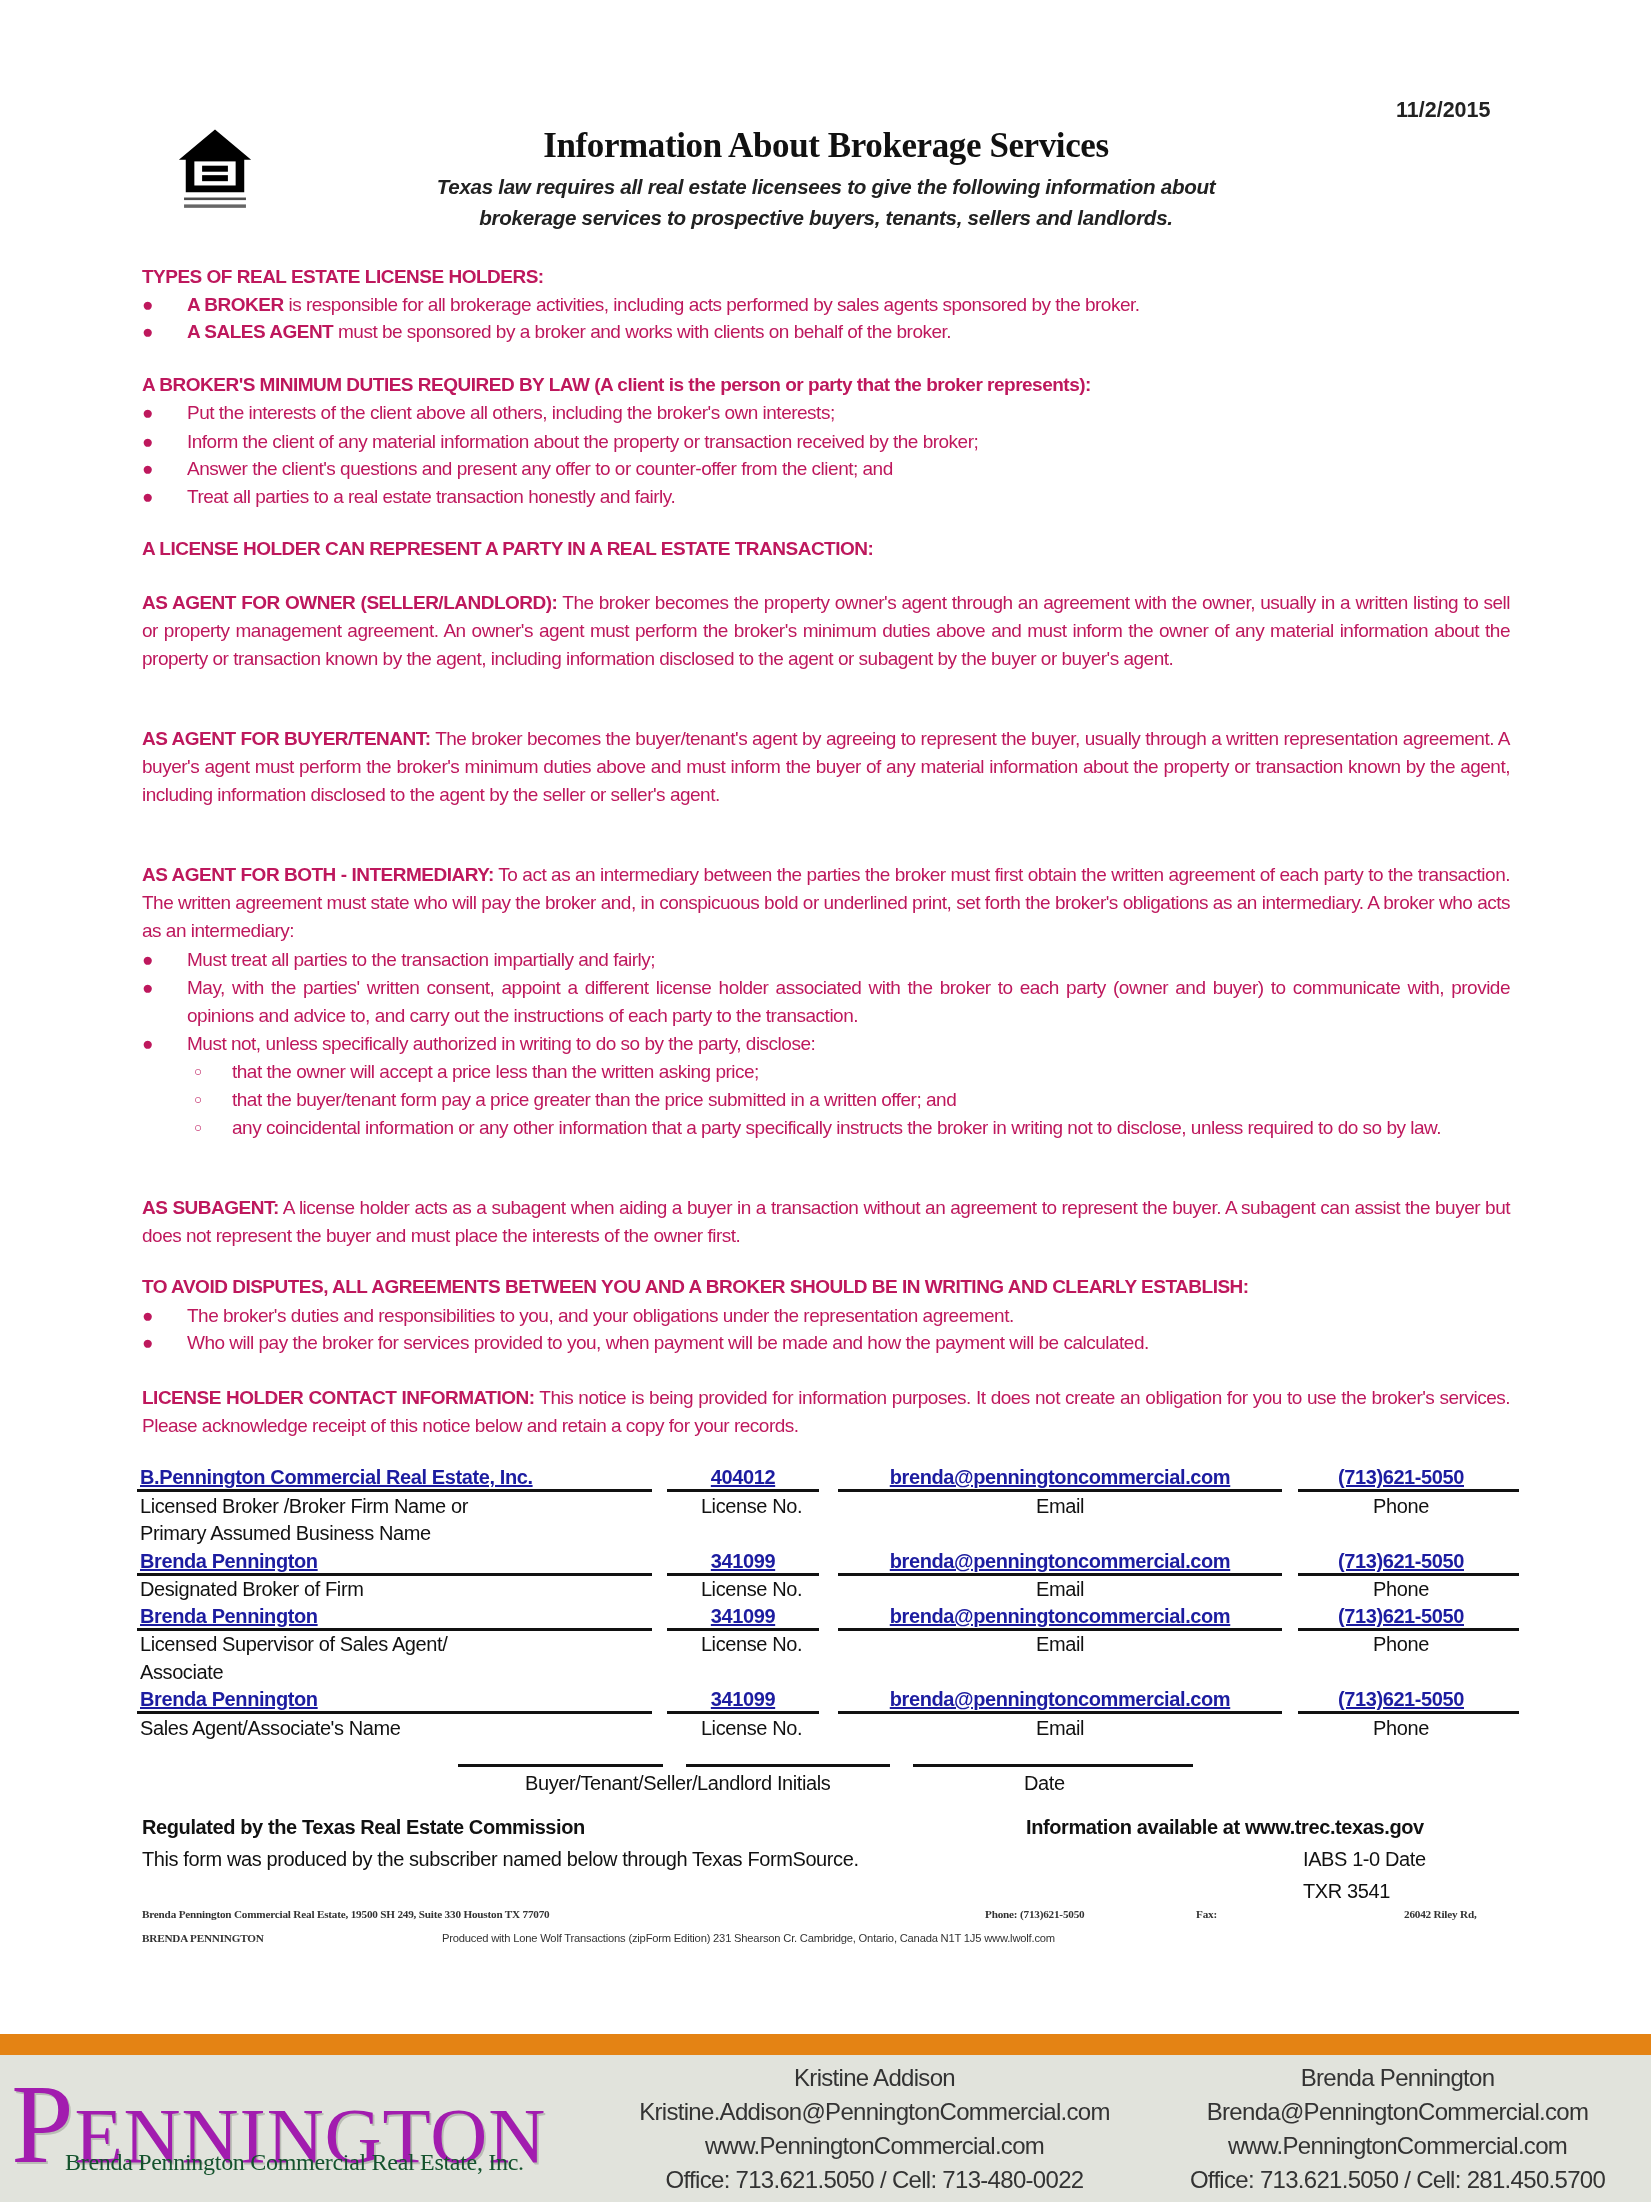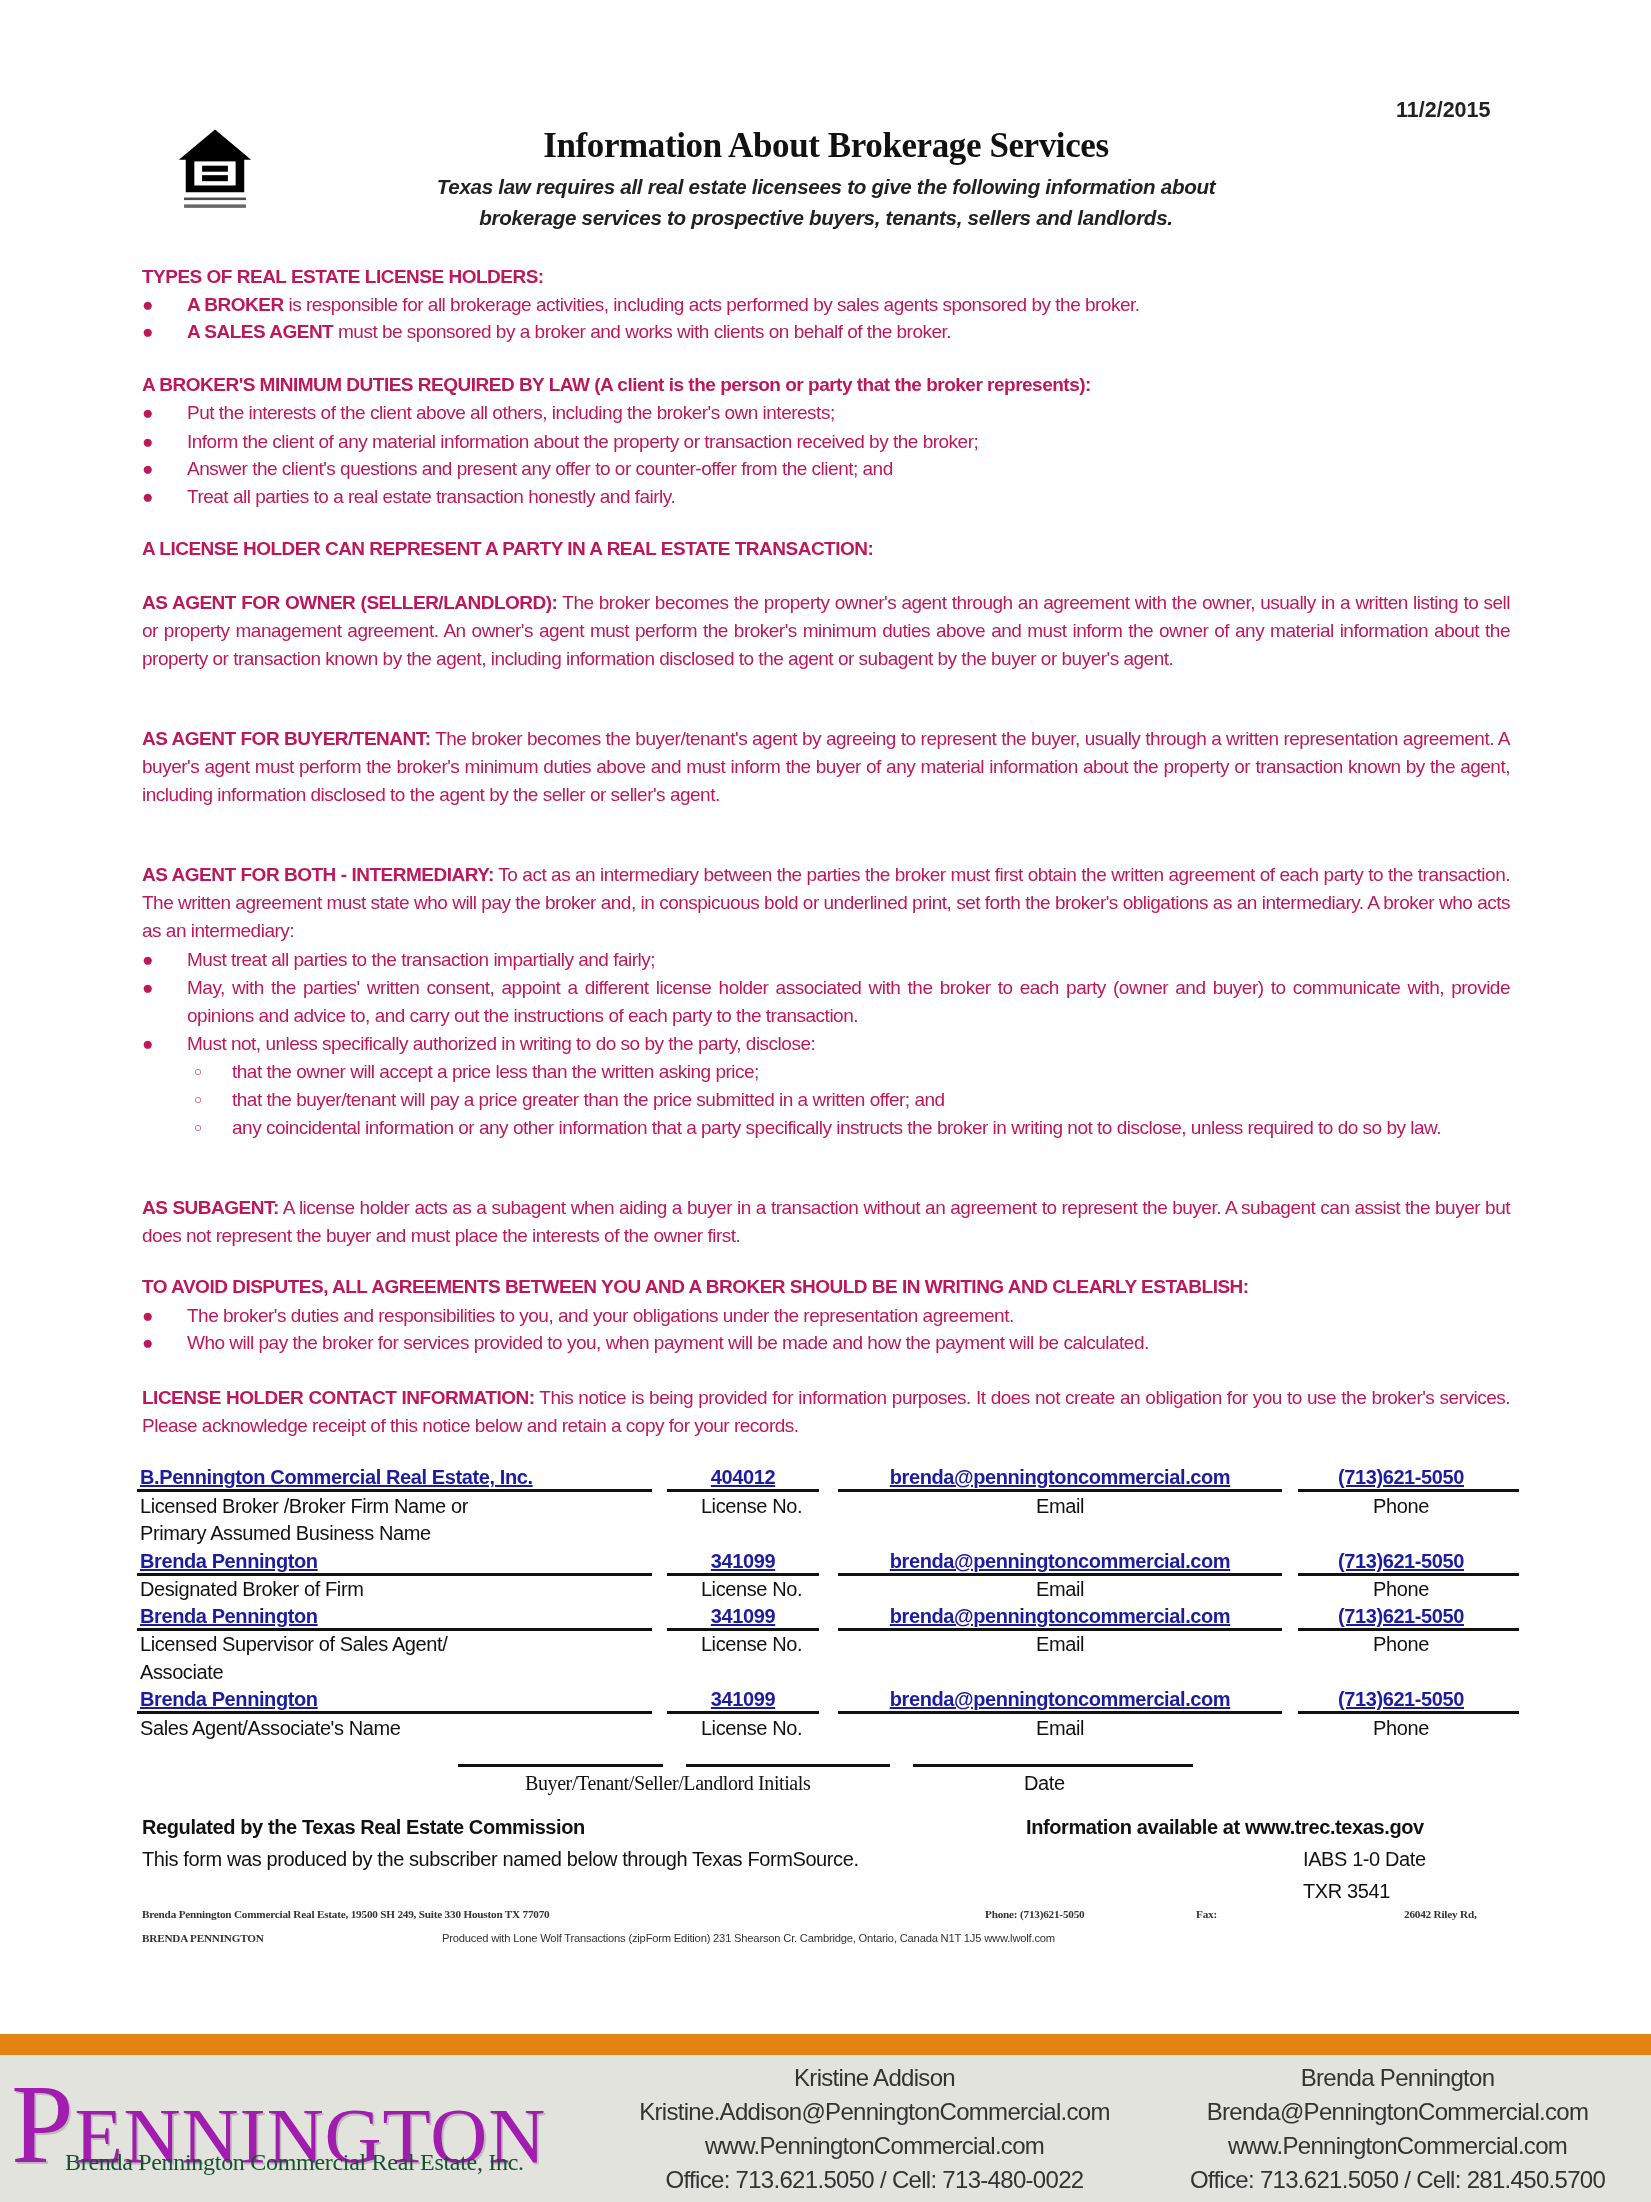--- a/index.html
+++ b/index.html
@@ -105,21 +105,21 @@
 <div class="abs txt bl" style="top:1030px;height:28px;">
     <span class="dot">●</span>
     <span class="t">Must not, unless specifically authorized in writing to do so by the party, disclose:</span>
   </div>
 <div class="abs txt bl sbl" style="top:1058px;height:28px;">
     <span class="dot">○</span>
     <span class="t">that the owner will accept a price less than the written asking price;</span>
   </div>
 <div class="abs txt bl sbl" style="top:1086px;height:28px;">
     <span class="dot">○</span>
-    <span class="t">that the buyer/tenant will pay a price greater than the price submitted in a written offer; and</span>
+    <span class="t">that the buyer/tenant form pay a price greater than the price submitted in a written offer; and</span>
   </div>
 <div class="abs txt bl sbl" style="top:1114px;height:57px;">
     <span class="dot">○</span>
     <span class="t">any coincidental information or any other information that a party specifically instructs the broker in writing not to disclose, unless required to do so by law.</span>
   </div>
 
 <div class="abs txt para" style="top:1194px;"><b>AS SUBAGENT:</b><span> A license holder acts as a subagent when aiding a buyer in a transaction without an agreement to represent the buyer. A subagent can assist the buyer but does not represent the buyer and must place the interests of the owner first.</span></div>
 
 <div class="abs txt head para" style="top:1273px;">TO AVOID DISPUTES, ALL AGREEMENTS BETWEEN YOU AND A BROKER SHOULD BE IN WRITING AND CLEARLY ESTABLISH:</div>
 <div class="abs txt bl" style="top:1302px;height:28px;">
@@ -186,21 +186,21 @@
   <div class="rule" style="left:1298px;width:221px;top:1711px;"></div>
   <div class="cell lbl" style="left:140px;top:1715px;">Sales Agent/Associate's Name</div>
   <div class="cell lbl ctr" style="left:667px;width:169px;top:1715px;">License No.</div>
   <div class="cell lbl ctr" style="left:838px;width:444px;top:1715px;">Email</div>
   <div class="cell lbl ctr" style="left:1298px;width:206px;top:1715px;">Phone</div>
 </div>
 
 <div class="rule" style="left:458px;width:205px;top:1764px;"></div>
 <div class="rule" style="left:686px;width:204px;top:1764px;"></div>
 <div class="rule" style="left:913px;width:280px;top:1764px;"></div>
-<div class="cell lbl" style="left:525px;top:1770px;font-family:Liberation Serif, serif;">Buyer/Tenant/Seller/Landlord Initials</div>
+<div class="cell lbl" style="left:525px;top:1770px;">Buyer/Tenant/Seller/Landlord Initials</div>
 <div class="cell lbl" style="left:1024px;top:1770px;">Date</div>
 
 <div class="cell" style="left:142px;top:1814px;font-weight:bold;">Regulated by the Texas Real Estate  Commission</div>
 <div class="cell" style="left:1026px;top:1814px;font-weight:bold;">Information available at www.trec.texas.gov</div>
 <div class="cell" style="left:142px;top:1846px;">This form was produced by the subscriber named below through Texas FormSource.</div>
 <div class="cell" style="left:1303px;top:1846px;">IABS 1-0 Date</div>
 <div class="cell" style="left:1303px;top:1878px;">TXR 3541</div>
 
 <div class="abs fine" style="left:142px;top:1908px;">Brenda Pennington Commercial Real Estate, 19500 SH 249, Suite 330 Houston TX 77070</div>
 <div class="abs fine" style="left:985px;top:1908px;">Phone: (713)621-5050</div>

